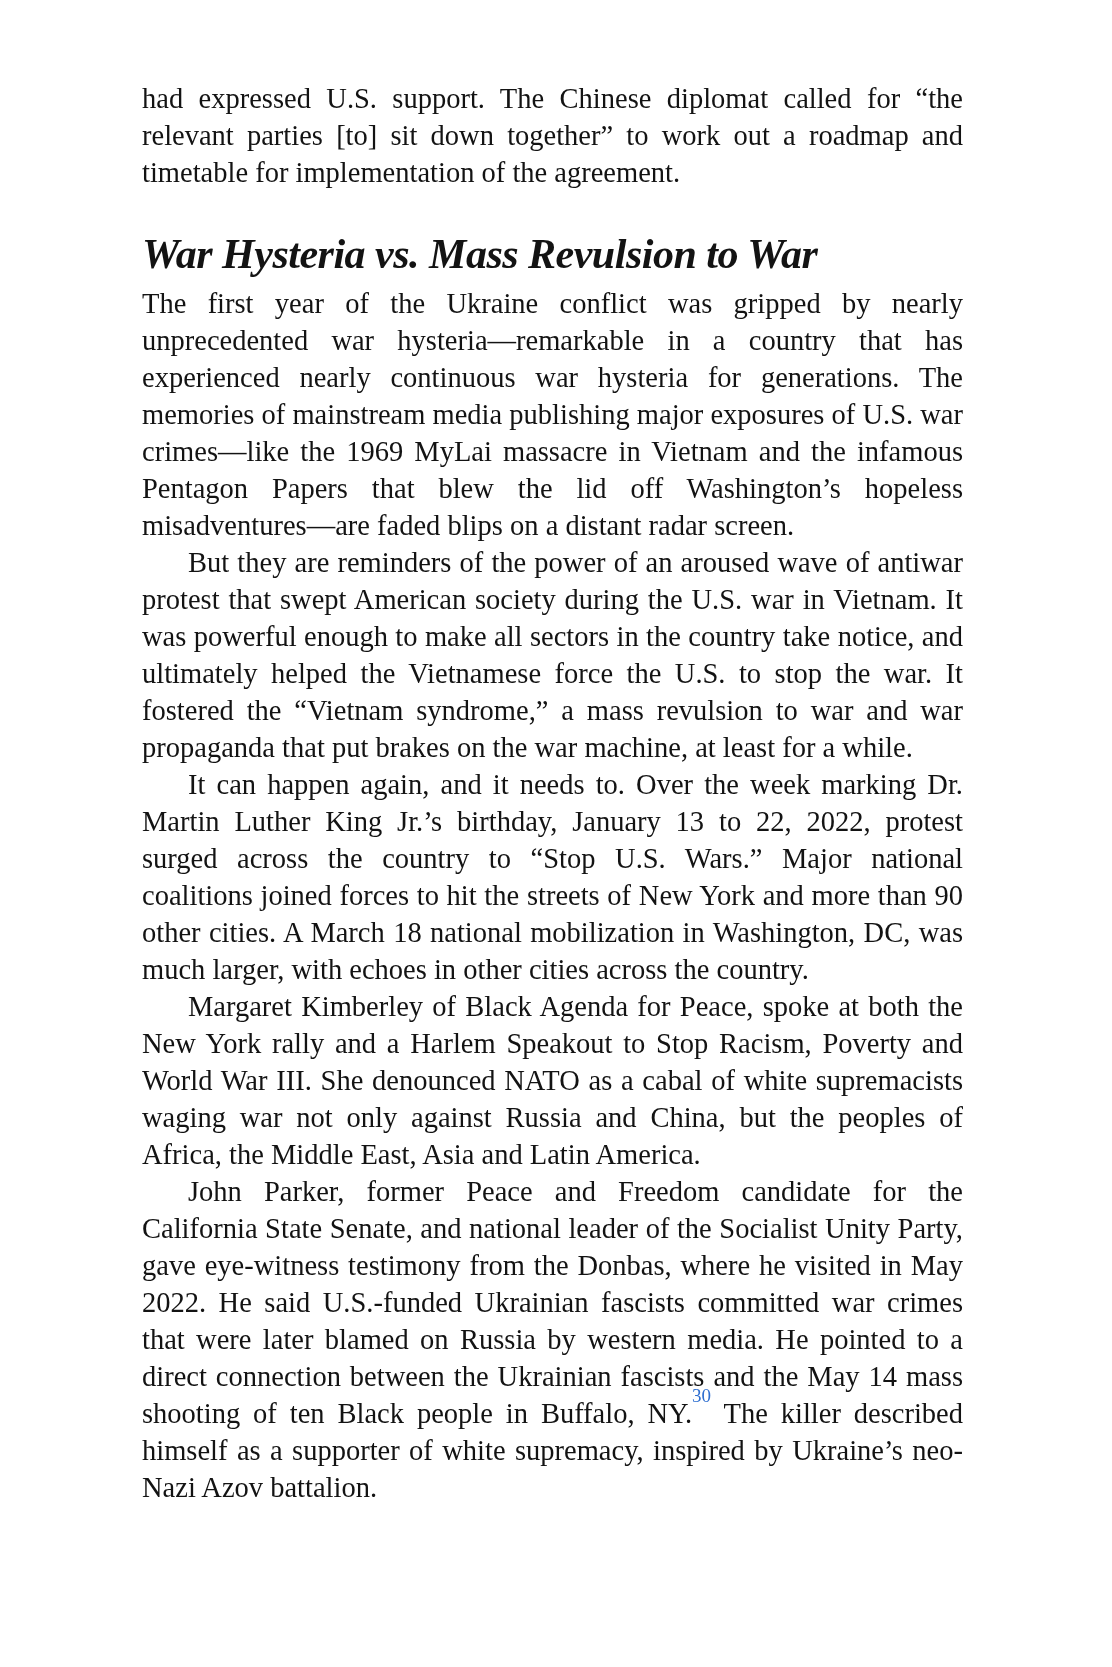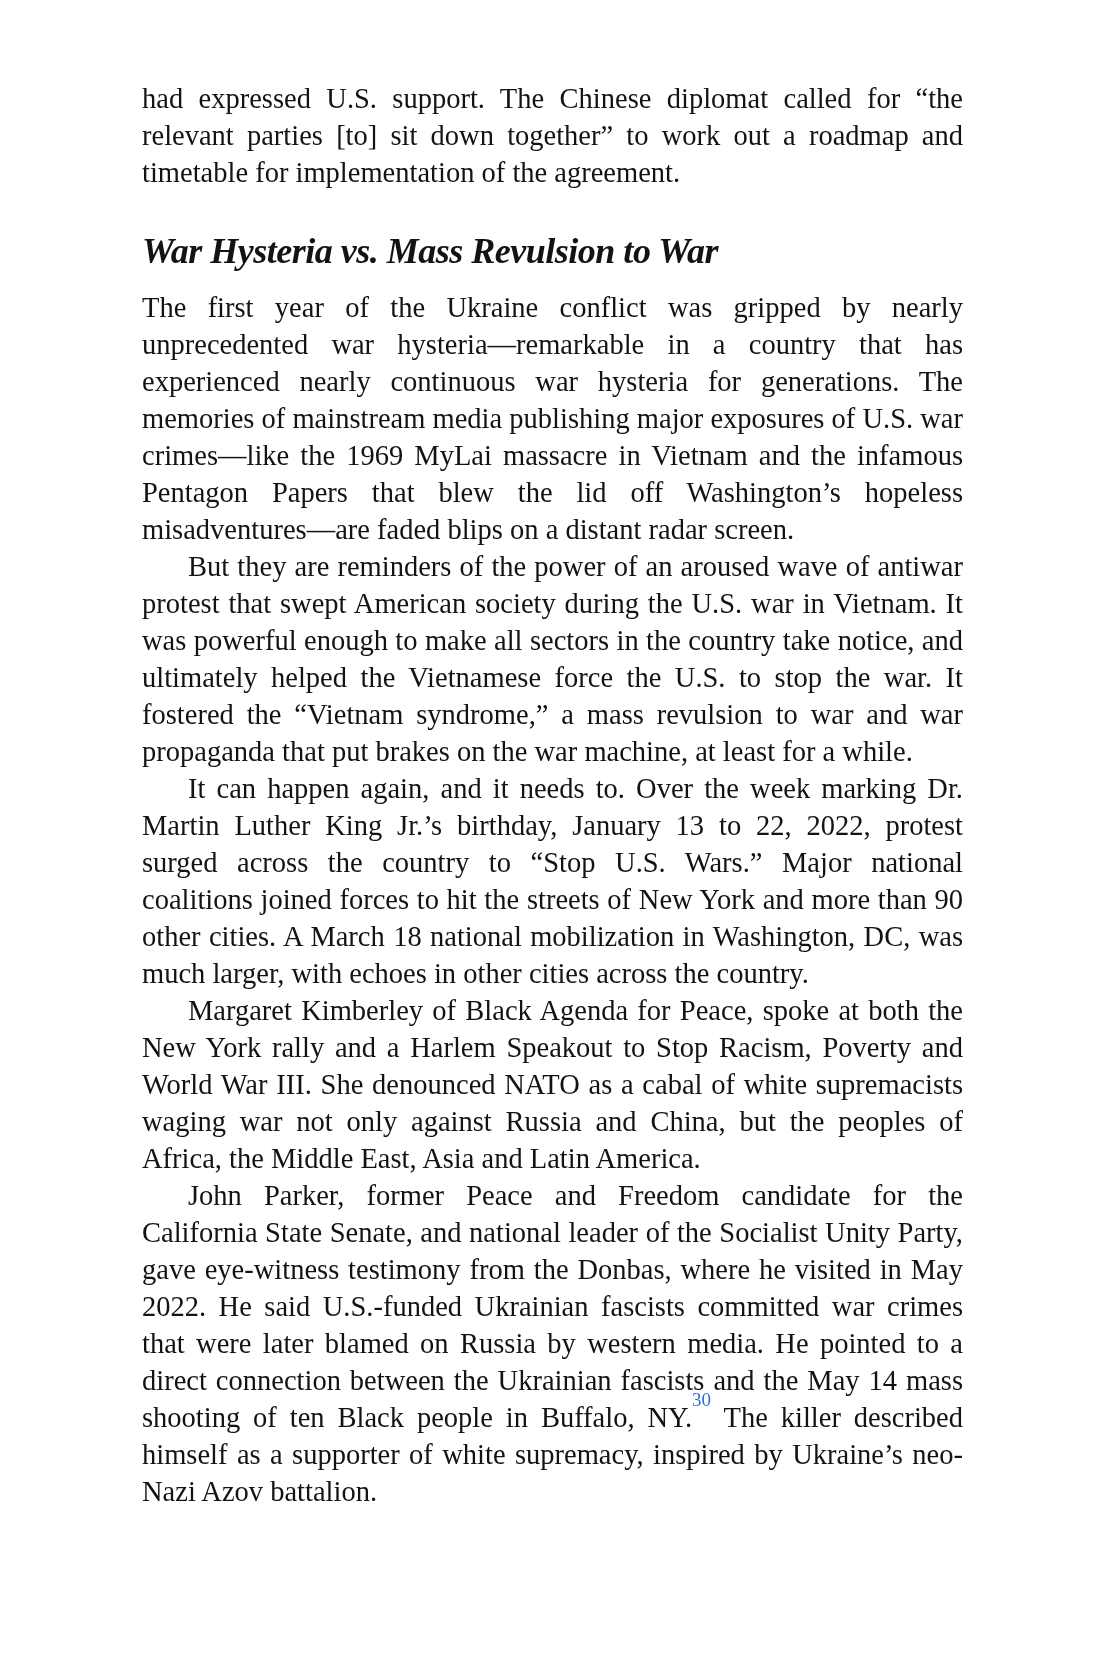--- a/index.html
+++ b/index.html
@@ -23,26 +23,26 @@
     line-height: 37px;
     color: var(--color-text, #131313);
     text-align: justify;
     margin: 0;
   }
   .indent {
     text-indent: 46px;
   }
   .heading {
     font-family: "Liberation Serif", serif;
-    font-size: 36px;
+    font-size: 42px;
     line-height: 1.12;
     font-weight: bold;
     font-style: italic;
     color: var(--color-text, #131313);
-    margin: 40px 0 18px 0;
+    margin: 40px 0 7px 0;
     letter-spacing: -0.5px;
   }
   .footnote-ref {
     color: var(--color-footnote, #2f6fd0);
     font-size: 19px;
     line-height: 0;
     position: relative;
     top: -11px;
     text-decoration: none;
     cursor: pointer;

